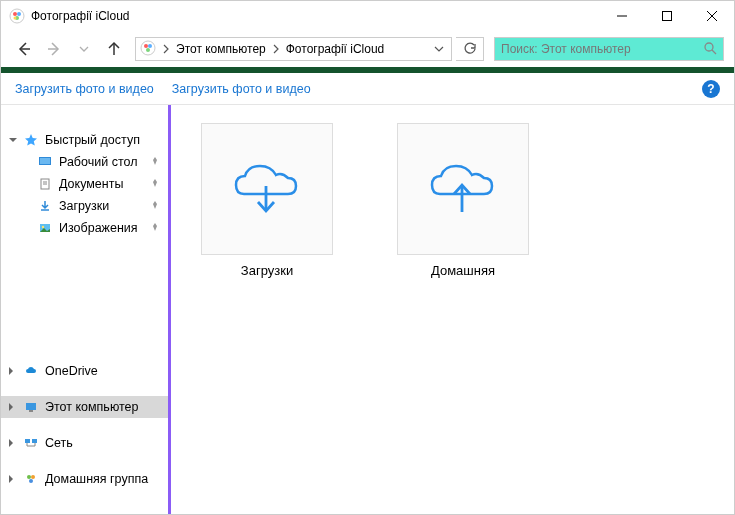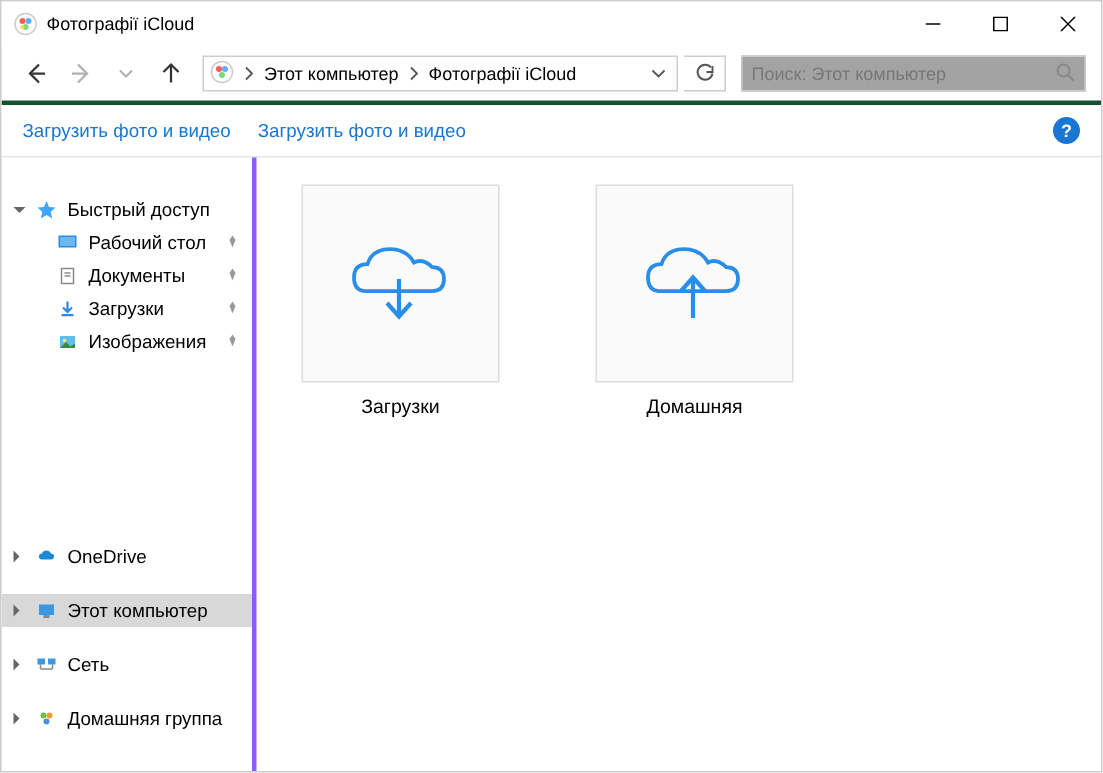--- a/index.html
+++ b/index.html
@@ -57,32 +57,32 @@
   .addr-caret { width: 20px; display:flex; align-items:center; justify-content:center; height:22px; }
   .refresh-btn { width: 28px; height: 24px; border: 1px solid #ccc; border-left: none; display:flex; align-items:center; justify-content:center; }
   .searchbox {
     width: 230px;
     height: 24px;
     border: 1px solid #ccc;
     margin-left: 6px;
     display: flex;
     align-items: center;
     padding: 0 6px;
-    background: #a3a3a3;
+    background: #5eead4;
   }
   .searchbox input {
     flex: 1; border: none; outline: none; font-size: 12px; color: #333;
     background: transparent;
   }
   .searchbox input::placeholder { color: #777; }
   .search-icon { color: #777; }
   
   .cmdbar {
     height: 38px;
-    border-top: 3px solid #14532d;
+    border-top: 6px solid #14532d;
     border-bottom: 1px solid #e5e5e5;
     display: flex;
     align-items: center;
     padding: 0 14px;
     background: #fff;
     gap: 18px;
   }
   .cmd-link { color: #1976d2; font-size: 12.5px; cursor: default; }
   .cmd-flex { flex:1; }
   .help-btn {

